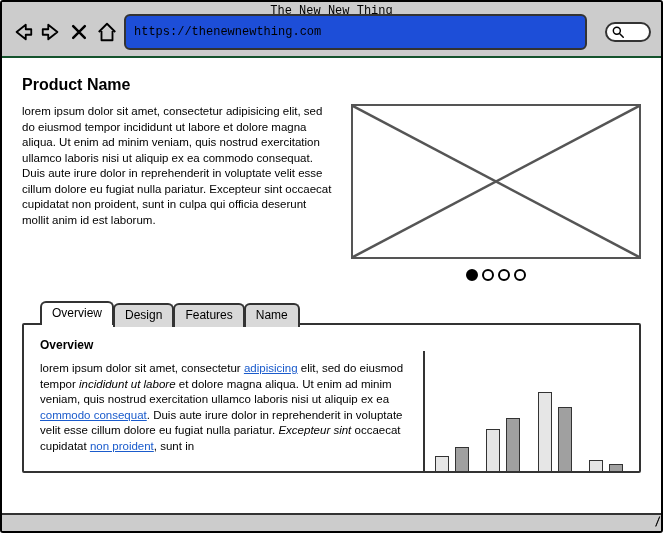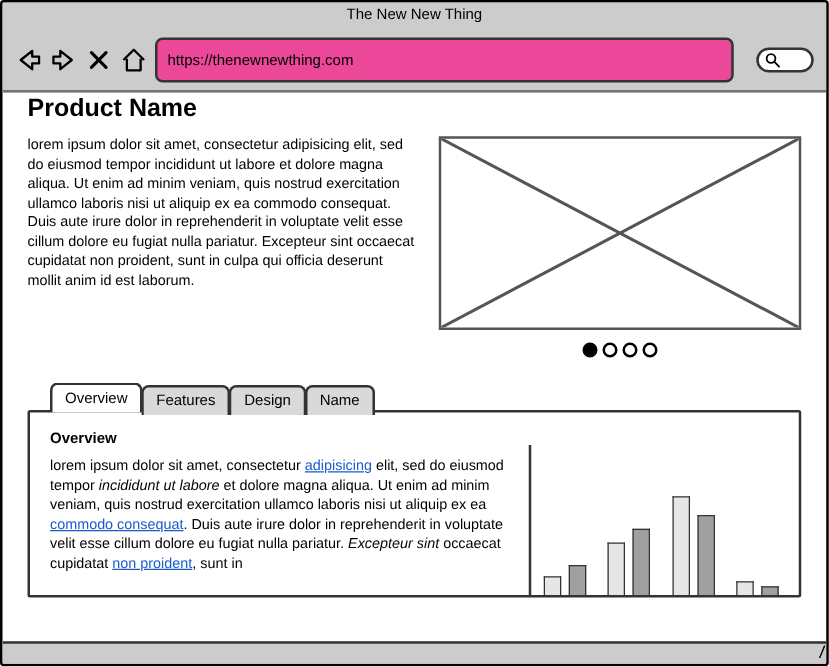--- a/index.html
+++ b/index.html
@@ -8,23 +8,24 @@
     background: #fff;
     width: 663px;
     height: 533px;
     overflow: hidden;
     position: relative;
     border: 2px solid #000;
     border-radius: 3px;
   }
   .browser-bar {
     background: #ccc;
-    border-bottom: 2px solid #737373;
-    height: 72px;
-    position: relative;
+    border-bottom: 2px solid #14532d;
+    height: 56px;
+    position: relative;
+    font-family: Liberation Mono, monospace;
   }
   .window-title {
     position: absolute;
     top: 2px;
     left: 0; right: 0;
     text-align: center;
     font-size: 12px;
   }
   .nav-row {
     position: absolute;
@@ -37,21 +38,21 @@
   .nav-icon {
     width: 22px; height: 22px;
     display: flex; align-items: center; justify-content: center;
     cursor: pointer;
   }
   .url-input {
     flex: 1;
     height: 22px;
     border: 2px solid #333;
     border-radius: 6px;
-    background: #ec4899;
+    background: #1d4ed8;
     font-family: inherit;
     font-size: 12px;
     padding: 16px 8px;
   }
   .search-pill {
     width: 46px; height: 20px;
     border: 2px solid #333;
     border-radius: 12px;
     background: #fff;
     display: flex; align-items: center;
@@ -59,21 +60,21 @@
     cursor: pointer;
     margin-left: 12px;
   }
   .content {
     position: absolute;
     top: 56px; left: 0; right: 0; bottom: 20px;
     padding: 18px 20px 0 20px;
     overflow: hidden;
   }
   .page-title {
-    font-size: 20px;
+    font-size: 16px;
     font-weight: bold;
     margin-bottom: 10px;
   }
   .top-row {
     display: flex;
     gap: 18px;
     align-items: flex-start;
   }
   .desc {
     flex: 1;
@@ -243,22 +244,22 @@
         <div class="dot"></div>
         <div class="dot"></div>
         <div class="dot"></div>
       </div>
     </div>
   </div>
 
   <div class="tabs-wrap">
     <div class="tab-labels">
       <div class="tab active">Overview</div>
+      <div class="tab">Design</div>
       <div class="tab">Features</div>
-      <div class="tab">Design</div>
       <div class="tab">Name</div>
     </div>
     <div class="tab-panel">
       <div class="panel-text">
         <div class="panel-heading">Overview</div>
         <div>lorem ipsum dolor sit amet, consectetur <a href="#">adipisicing</a> elit, sed do eiusmod tempor <em>incididunt ut labore</em> et dolore magna <strong>aliqua</strong>. Ut enim ad minim veniam, quis nostrud exercitation ullamco laboris nisi ut <strong>aliquip ex</strong> ea <a href="#">commodo consequat</a>. Duis aute irure dolor in reprehenderit in voluptate velit esse cillum dolore eu fugiat nulla pariatur. <em>Excepteur sint</em> occaecat cupidatat <a href="#">non proident</a>, sunt in</div>
       </div>
       <div class="chart" id="chart">
           <div class="bar light" style="height: 15.4px;"></div>
           <div class="bar dark" style="height: 24.2px;"></div>

